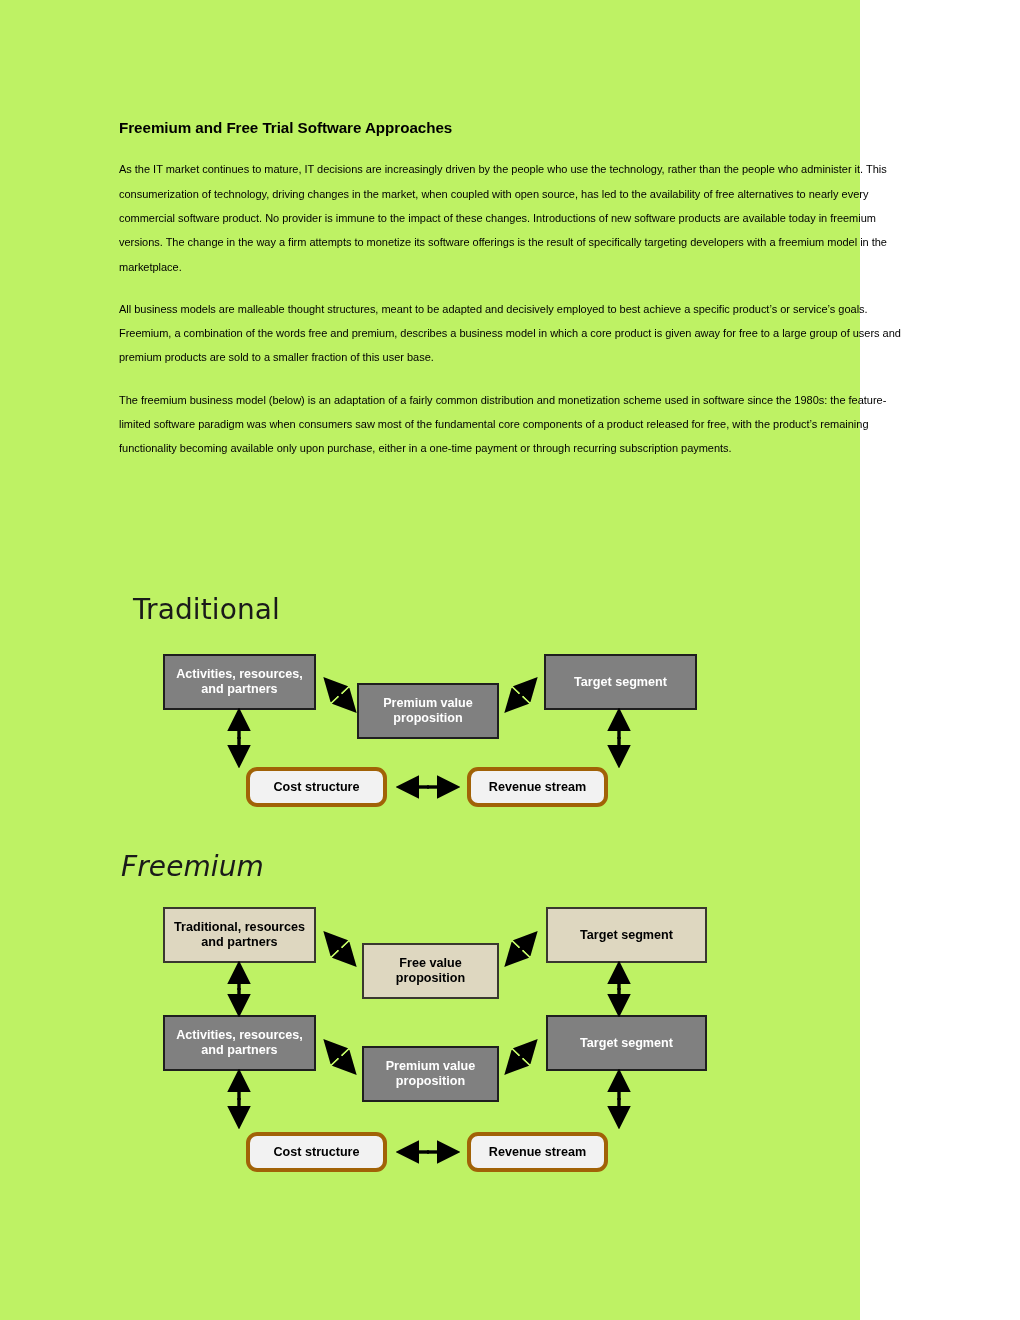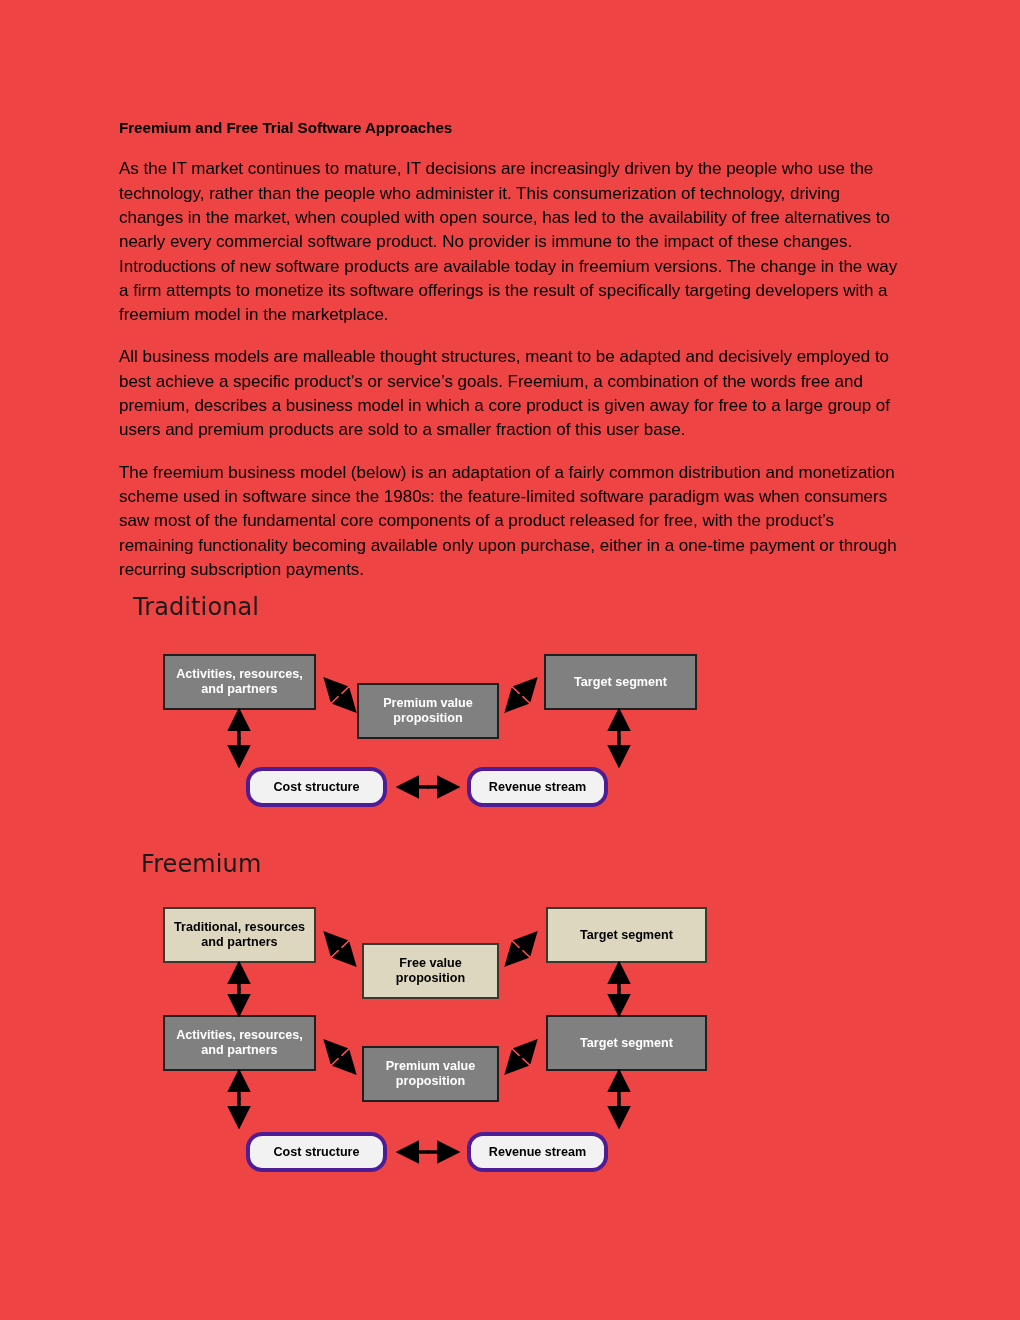--- a/index.html
+++ b/index.html
@@ -11,64 +11,64 @@
     width: 1020px;
     height: 1320px;
     position: relative;
     font-family: "Liberation Sans", sans-serif;
     color: #000000;
     overflow: hidden;
   }
   .page {
     position: absolute;
     left: 0; top: 0;
-    width: 1020px;
+    width: 860px;
     height: 1320px;
-    background: #ef4444;
+    background: #bef264;
   }
   .doc-body {
     position: absolute;
     left: 119px;
     top: 118px;
     width: 785px;
   }
   .doc-title {
     font-size: 15.2px;
     font-weight: bold;
     line-height: 1.34;
     margin: 0 0 19px 0;
     letter-spacing: -0.05px;
   }
   .para {
-    font-size: 17px;
+    font-size: 11px;
     line-height: 24.3px;
     margin: 0 0 18px 0;
     text-align: left;
     letter-spacing: -0.02px;
   }
   .para:last-child { margin-bottom: 4px; }
 
   
   .figure {
     position: absolute;
     left: 119px;
     top: 585px;
     width: 790px;
     height: 630px;
   }
   .fig-heading {
     position: absolute;
-    font-size: 24px;
+    font-size: 28px;
     font-weight: 400;
     color: #1a1a1a;
     letter-spacing: 0.1px;
     font-family: "DejaVu Sans", sans-serif;
   }
   #heading-traditional { left: 14px; top: 8px; }
-  #heading-freemium    { left: 22px; top: 265px; }
+  #heading-freemium    { left: 2px; top: 265px; font-style: italic; }
 
   .node {
     position: absolute;
     box-sizing: border-box;
     display: flex;
     align-items: center;
     justify-content: center;
     text-align: center;
     font-weight: bold;
     line-height: 1.18;
@@ -82,22 +82,22 @@
     border: 2.5px solid #1f1f1f;
     color: #ffffff;
   }
   .node-beige {
     background: #ded7c0;
     border: 2.5px solid #3a382f;
     color: #000000;
   }
   .node-round {
     background: #f2f2f2;
-    border: 4px solid #4c1d95;
-    border-radius: 16px;
+    border: 4px solid #a16207;
+    border-radius: 11px;
     color: #000000;
   }
 
   
   .arrow { position: absolute; }
   .arrow svg { display: block; overflow: visible; }
 </style>
 </head>
 <body>
 

